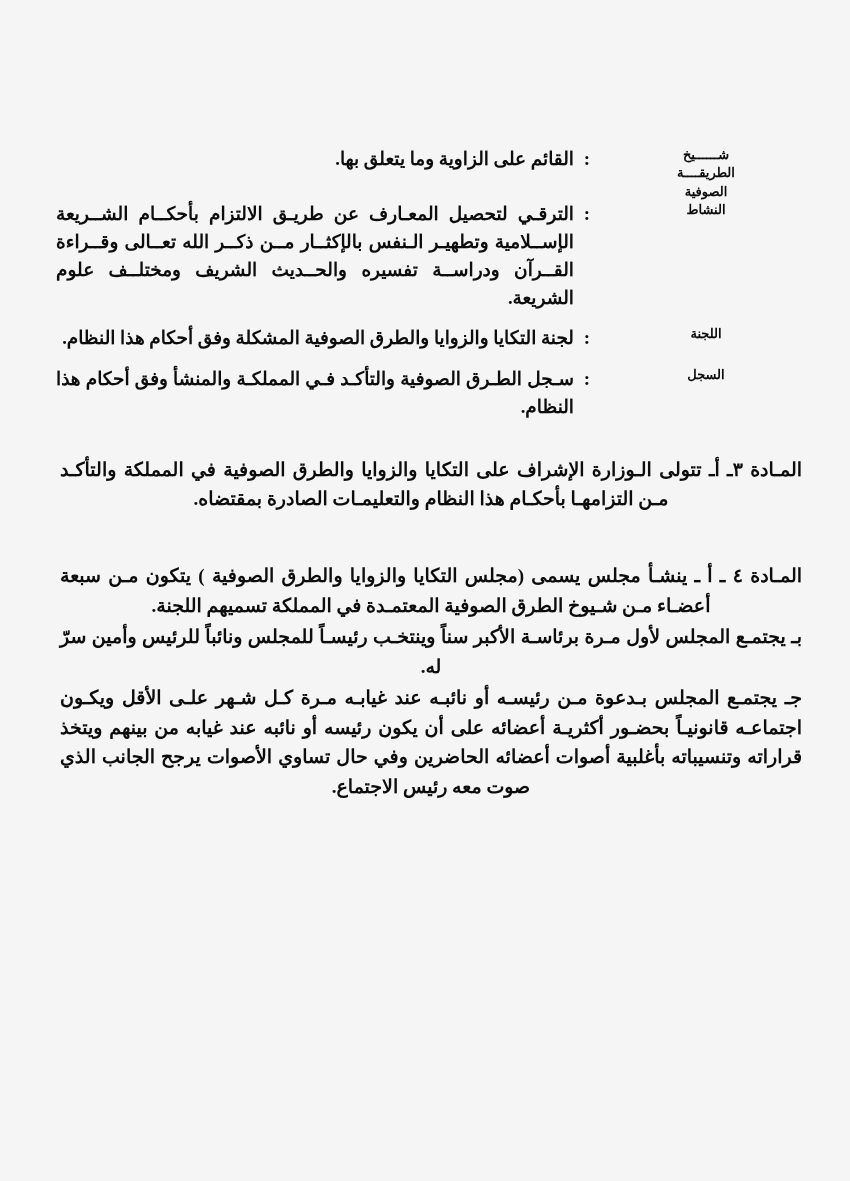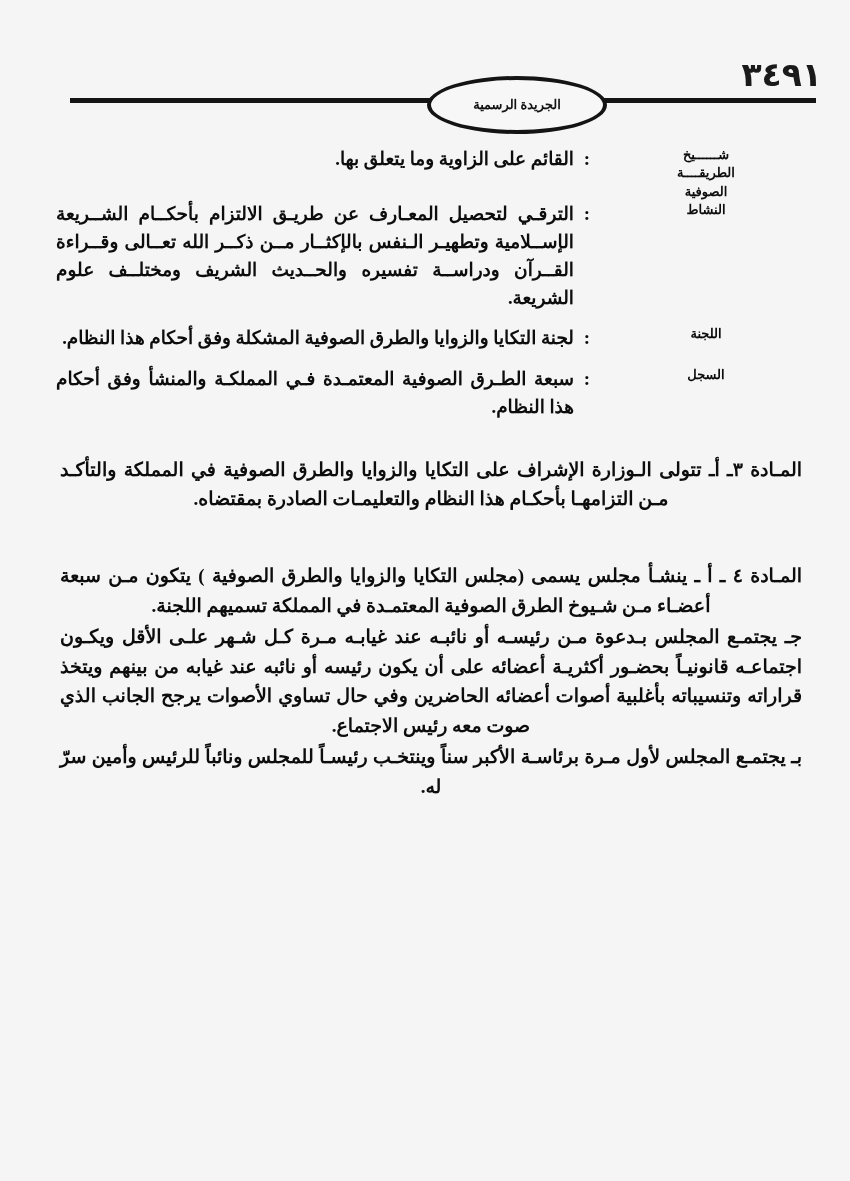--- a/index.html
+++ b/index.html
@@ -151,27 +151,20 @@
   }
   .para.sub {
     margin-top: 1px;
   }
 </style>
 </head>
 <body>
 
 <div class="page">
 
-  <div class="header">
-    <div class="page-number">٣٤٩١</div>
-    <div class="header-rule"></div>
-    <div class="header-oval">
-      <span class="oval-text">الجريدة الرسمية</span>
-    </div>
-  </div>
 
   <div class="content">
 
     <table class="definitions">
       <tbody>
         <tr>
           <td class="term">شــــــيخ
 الطريقــــة
 الصوفية</td>
           <td class="colon">:</td>
@@ -183,29 +176,29 @@
           <td class="meaning wide">الترقـي لتحصيل المعـارف عن طريـق الالتزام بأحكــام الشــريعة الإســلامية وتطهيـر الـنفس بالإكثــار مــن ذكــر الله تعــالى وقــراءة القــرآن ودراســة تفسيره والحــديث الشريف ومختلــف علوم الشريعة.</td>
         </tr>
         <tr class="row-short">
           <td class="term">اللجنة</td>
           <td class="colon">:</td>
           <td class="meaning">لجنة التكايا والزوايا والطرق الصوفية المشكلة وفق أحكام هذا النظام.</td>
         </tr>
         <tr>
           <td class="term">السجل</td>
           <td class="colon">:</td>
-          <td class="meaning wide">سبعة الطـرق الصوفية المعتمـدة فـي المملكـة والمنشأ وفق أحكام هذا النظام.</td>
+          <td class="meaning wide">سـجل الطـرق الصوفية والتأكـد فـي المملكـة والمنشأ وفق أحكام هذا النظام.</td>
         </tr>
       </tbody>
     </table>
 
     <div class="article">
       <p class="para firstline">المـادة ٣ـ أـ تتولى الـوزارة الإشراف على التكايا والزوايا والطرق الصوفية في المملكة والتأكـد مـن التزامهـا بأحكـام هذا النظام والتعليمـات الصادرة بمقتضاه.</p>
     </div>
 
     <div class="article spaced-top">
       <p class="para firstline">المـادة ٤ ـ أ ـ ينشـأ مجلس يسمى (مجلس التكايا والزوايا والطرق الصوفية ) يتكون مـن سبعة أعضـاء مـن شـيوخ الطرق الصوفية المعتمـدة في المملكة تسميهم اللجنة.</p>
+      <p class="para sub">بـ يجتمـع المجلس لأول مـرة برئاسـة الأكبر سناً وينتخـب رئيسـاً للمجلس ونائباً للرئيس وأمين سرّ له.</p>
       <p class="para sub">جـ يجتمـع المجلس بـدعوة مـن رئيسـه أو نائبـه عند غيابـه مـرة كـل شـهر علـى الأقل ويكـون اجتماعـه قانونيـاً بحضـور أكثريـة أعضائه على أن يكون رئيسه أو نائبه عند غيابه من بينهم ويتخذ قراراته وتنسيباته بأغلبية أصوات أعضائه الحاضرين وفي حال تساوي الأصوات يرجح الجانب الذي صوت معه رئيس الاجتماع.</p>
-      <p class="para sub">بـ يجتمـع المجلس لأول مـرة برئاسـة الأكبر سناً وينتخـب رئيسـاً للمجلس ونائباً للرئيس وأمين سرّ له.</p>
     </div>
 
   </div>
 </div>
 
 </body></html>

